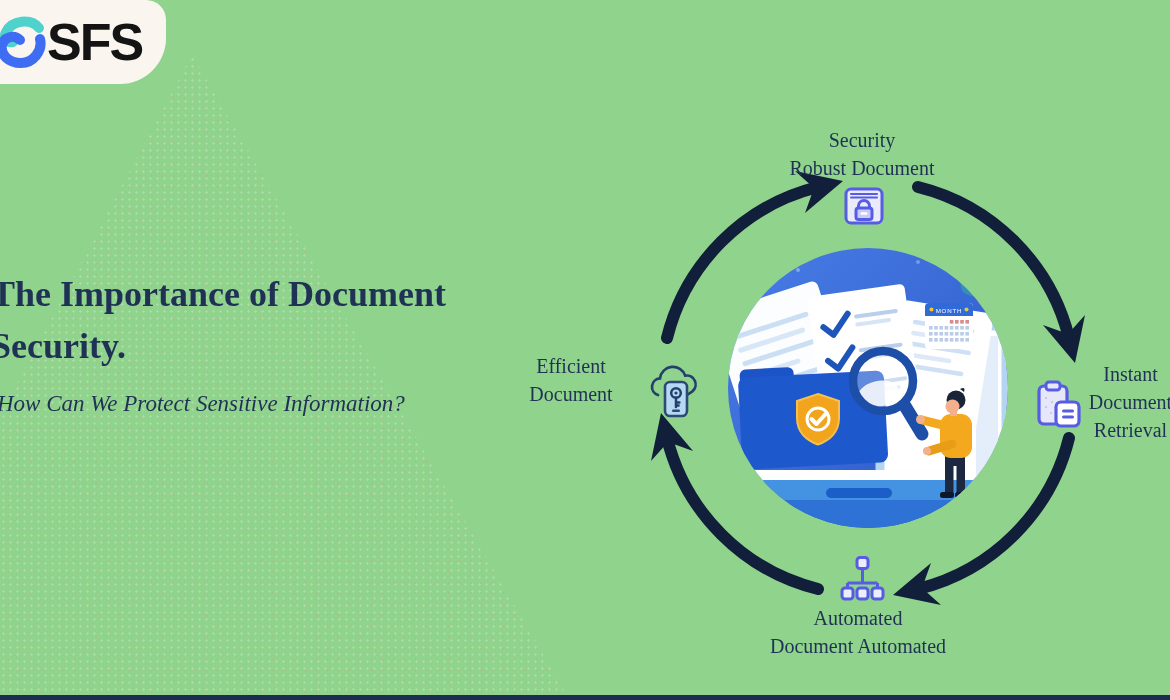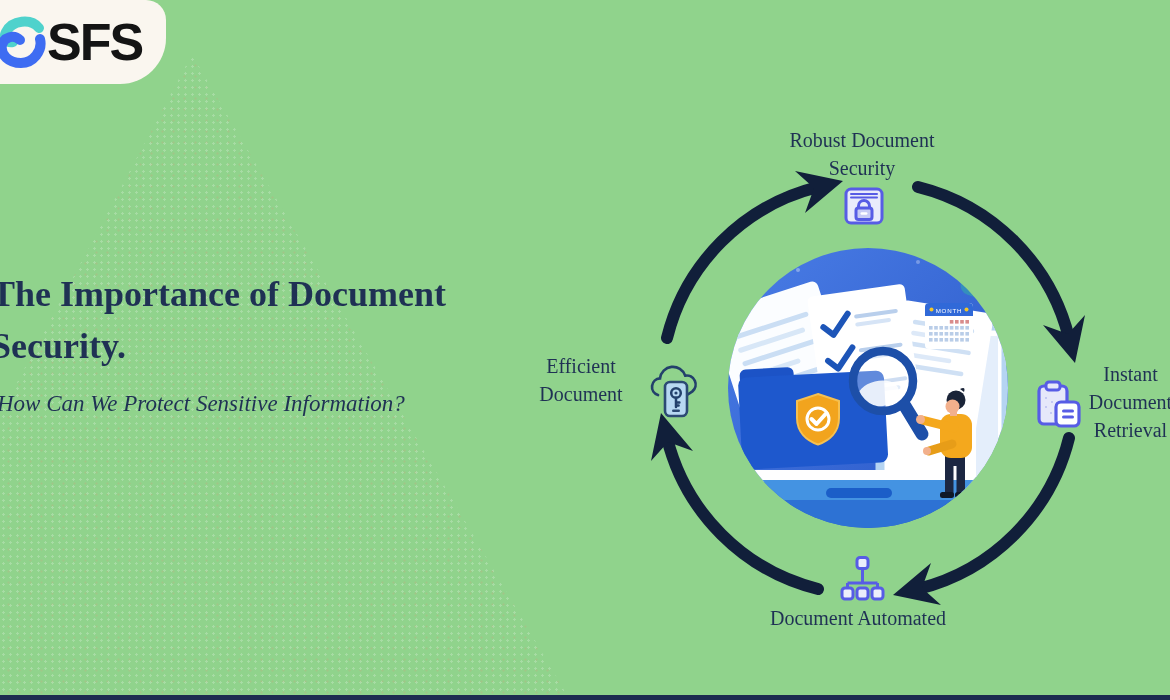--- a/index.html
+++ b/index.html
@@ -40,21 +40,21 @@
   }
   .subtitle{
     position:absolute; left:-3px; top:391px; width:540px;
     font-size:23px; font-style:italic; color:var(--ink,#1f3154);
   }
   
   .cyc-label{position:absolute; text-align:center; font-size:20px; line-height:28px; color:var(--ink,#1f3154);}
   .cyc-label.top{left:712px; top:126px; width:300px;}
   .cyc-label.right{left:1058px; top:360px; width:145px;}
   .cyc-label.bottom{left:708px; top:604px; width:300px;}
-  .cyc-label.left{left:491px; top:352px; width:180px;}
+  .cyc-label.left{left:481px; top:352px; width:180px;}
   
   .cyc-icon{position:absolute;}
   .cyc-icon.top{left:844px; top:186px;}
   .cyc-icon.right{left:1036px; top:380px;}
   .cyc-icon.bottom{left:838px; top:555px;}
   .cyc-icon.left{left:647px; top:360px;}
   .arrows{position:absolute; left:0; top:0; pointer-events:none;}
   
   .illus{
     position:absolute; left:728px; top:248px; width:280px; height:280px;
@@ -274,29 +274,30 @@
   <svg class="cyc-icon left" width="57" height="61" viewBox="0 0 57 61">
     <path d="M11,35 a8.5,8.5 0 0 1 2,-16.6 a13,13 0 0 1 25.2,-2.8 a9,9 0 0 1 7.2,15.8 l-4.6,3.1" fill="none" stroke="#23406b" stroke-width="2.7" stroke-linecap="round"></path>
     <rect x="18" y="22" width="22" height="34" rx="5" fill="#b7d8f2" stroke="#2c4a74" stroke-width="2.6"></rect>
     <rect x="25" y="49.5" width="8" height="2.6" rx="1.3" fill="#2c4a74"></rect>
     <circle cx="29" cy="33" r="4.8" fill="none" stroke="#23406b" stroke-width="2.5"></circle>
     <circle cx="29" cy="33" r="1.6" fill="#23406b"></circle>
     <path d="M29,37.8 V47 M29,42.5 h3.4 M29,45.6 h2.6" fill="none" stroke="#23406b" stroke-width="2.5" stroke-linecap="round"></path>
   </svg>
 
   <div class="cyc-label top">
+    <div>Security</div>
     <div>Robust Document</div>
-    <div>Security</div>
   </div>
   <div class="cyc-label right">
     <div>Instant</div>
     <div>Document</div>
     <div>Retrieval</div>
   </div>
   <div class="cyc-label bottom">
+    <div>Automated</div>
     <div>Document Automated</div>
   </div>
   <div class="cyc-label left">
     <div>Efficient</div>
     <div>Document</div>
   </div>
 
   <div class="bottom-bar"></div>
 </div>
 

